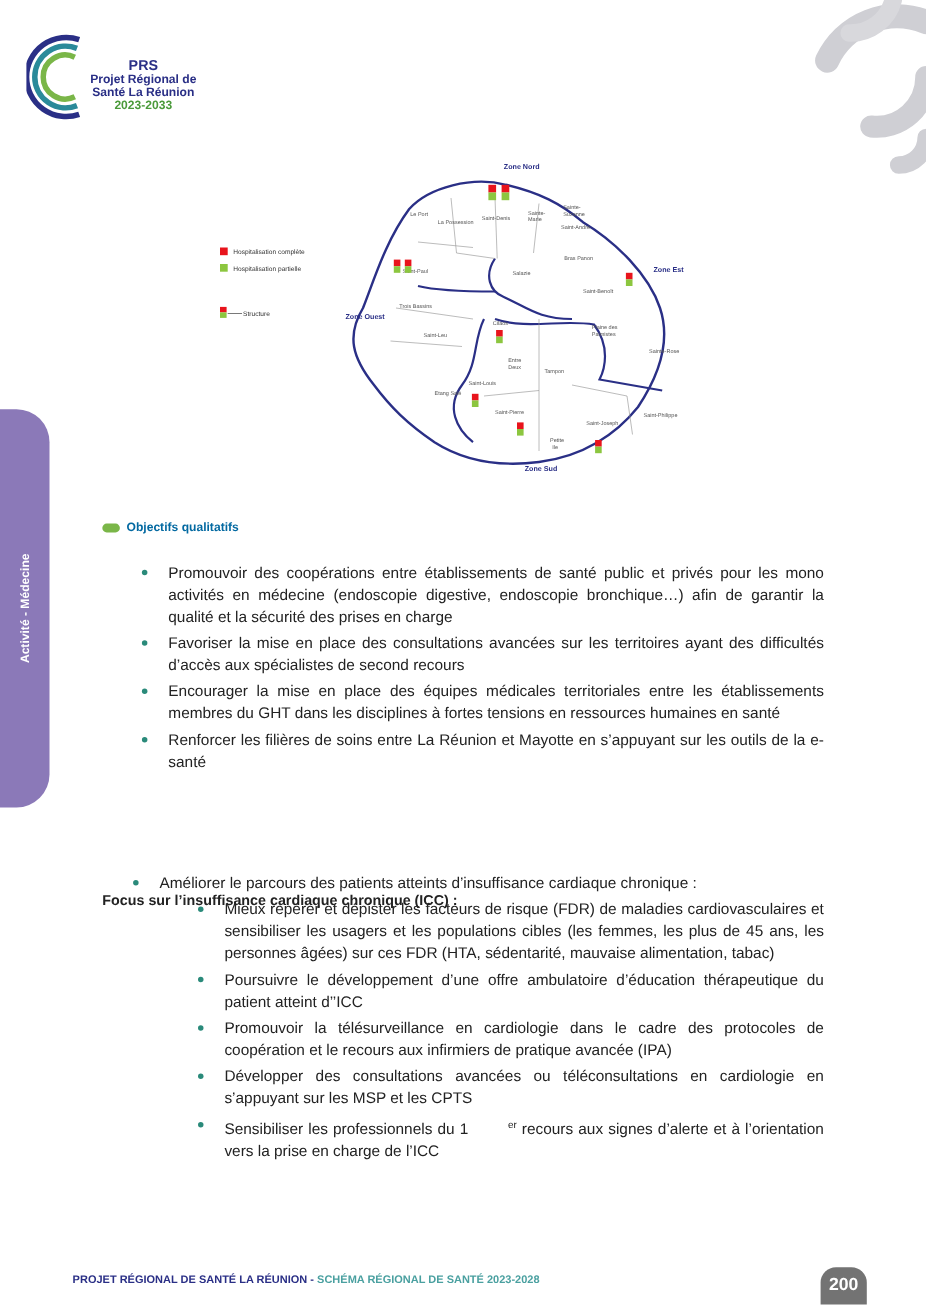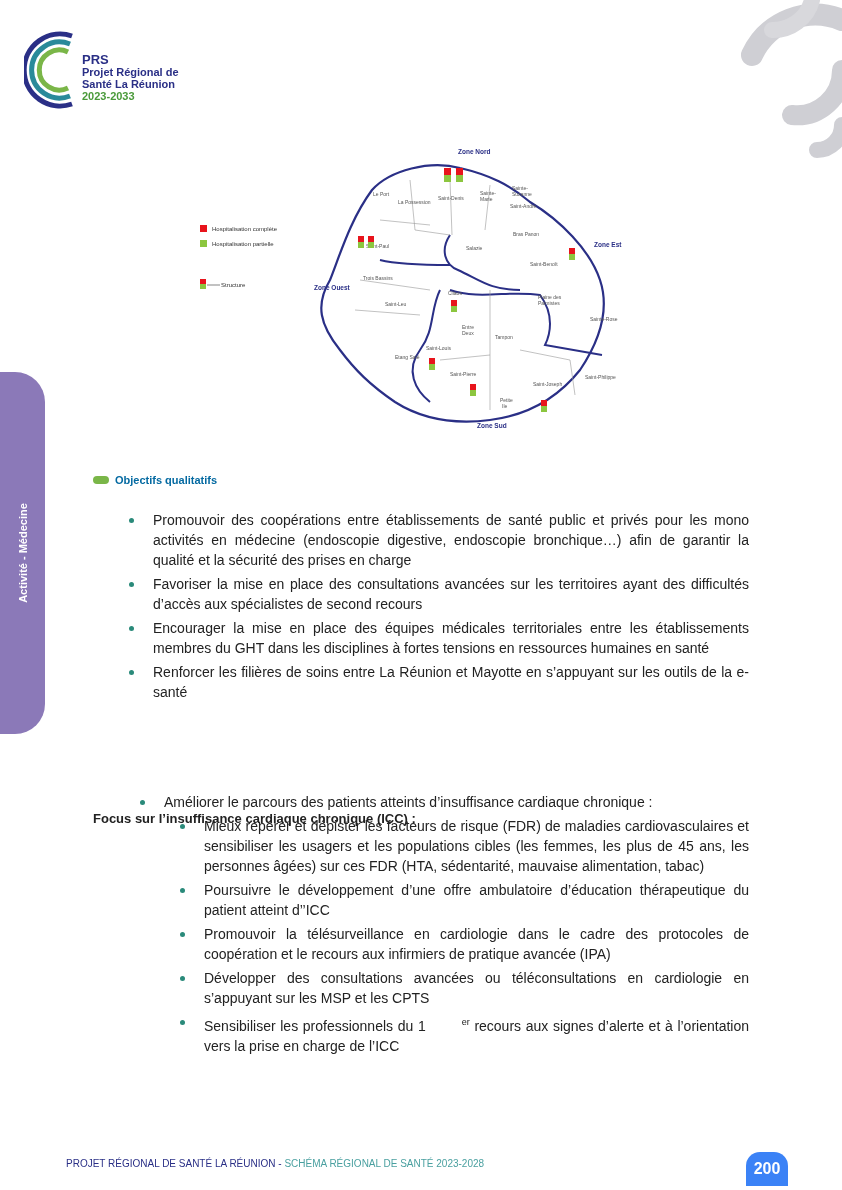--- a/index.html
+++ b/index.html
@@ -1,19 +1,19 @@
 <!DOCTYPE html>
 <html><head>
 <meta charset="utf-8">
 <style>
   * { box-sizing: border-box; margin: 0; padding: 0; }
   html, body { width: 842px; height: 1190px; background: #fff; overflow: hidden; }
   body { position: relative; font-family: "Liberation Sans", sans-serif; color: #222; }
 
-  .logo { position: absolute; left: 24px; top: 28px; width: 180px; height: 84px; }
+  .logo { position: absolute; left: 24px; top: 28px; width: 180px; height: 84px; text-align: center; }
   .logo svg { position: absolute; left: 0; top: 0; }
   .logo-text { position: absolute; left: 58px; top: 26px; font-weight: bold; line-height: 12px; }
   .logo-prs { color: #2a2f86; font-size: 13px; }
   .logo-sub { color: #2a2f86; font-size: 11px; }
   .logo-years { color: #4a9a3a; font-size: 11px; }
 
   .deco { position: absolute; right: 0; top: 0; width: 150px; height: 160px; }
 
   .map { position: absolute; left: 190px; top: 140px; width: 440px; height: 300px; }
   .map svg { width: 100%; height: 100%; }
@@ -26,30 +26,30 @@
   .section-title .pill { width: 16px; height: 8px; border-radius: 4px; background: #7ab648; }
   .section-title h2 { font-size: 11px; font-weight: bold; color: #0369a1; text-align: right; }
 
   ul.list { position: absolute; list-style: none; }
   ul.list li { position: relative; font-size: 14px; line-height: 20px; text-align: justify; margin-bottom: 4px; }
   ul.list li::before { content: ""; position: absolute; width: 5px; height: 5px; border-radius: 50%; background: #2a8a7a; }
   .obj { left: 153px; top: 510px; width: 596px; }
   .obj li::before { left: -24px; top: 8px; }
 
   .focus-title { position: absolute; left: 93px; top: 811px; font-size: 13px; font-weight: bold; }
-  .focus-main { left: 164px; top: 792px; width: 596px; }
+  .focus-main { left: 145px; top: 792px; width: 596px; }
   .focus-main li::before { left: -24px; top: 8px; }
   .focus-sub { left: 204px; top: 816px; width: 545px; }
   .focus-sub li::before { left: -24px; top: 8px; background: #2a2f86; }
   sup { font-size: 9px; margin-left: 36px; }
 
-  .footer { position: absolute; left: 66px; top: 1158px; font-size: 10px; font-weight: normal; }
+  .footer { position: absolute; left: 66px; top: 1158px; font-size: 10px; font-weight: bold; }
   .footer .f1 { color: #2a2f86; }
   .footer .f2 { color: #4aa0a0; }
-  .page-num { position: absolute; left: 746px; top: 1152px; width: 42px; height: 34px; background: #3b82f6; border-radius: 14px 14px 0 0; color: #fff; font-weight: bold; font-size: 16px; text-align: center; line-height: 34px; }
+  .page-num { position: absolute; left: 746px; top: 1152px; width: 42px; height: 34px; background: #737373; border-radius: 14px 14px 0 0; color: #fff; font-weight: bold; font-size: 16px; text-align: center; line-height: 34px; }
 </style>
 </head>
 <body>
 
 <div class="logo">
   <svg width="60" height="84" viewBox="0 0 60 84">
     <path d="M48 8 A36 36 0 1 0 48 76" fill="none" stroke="#2a2f86" stroke-width="5"></path>
     <path d="M46 16 A28 28 0 1 0 46 68" fill="none" stroke="#2a8a9a" stroke-width="5"></path>
     <path d="M44 24 A20 20 0 1 0 44 60" fill="none" stroke="#7ab648" stroke-width="5"></path>
   </svg>

